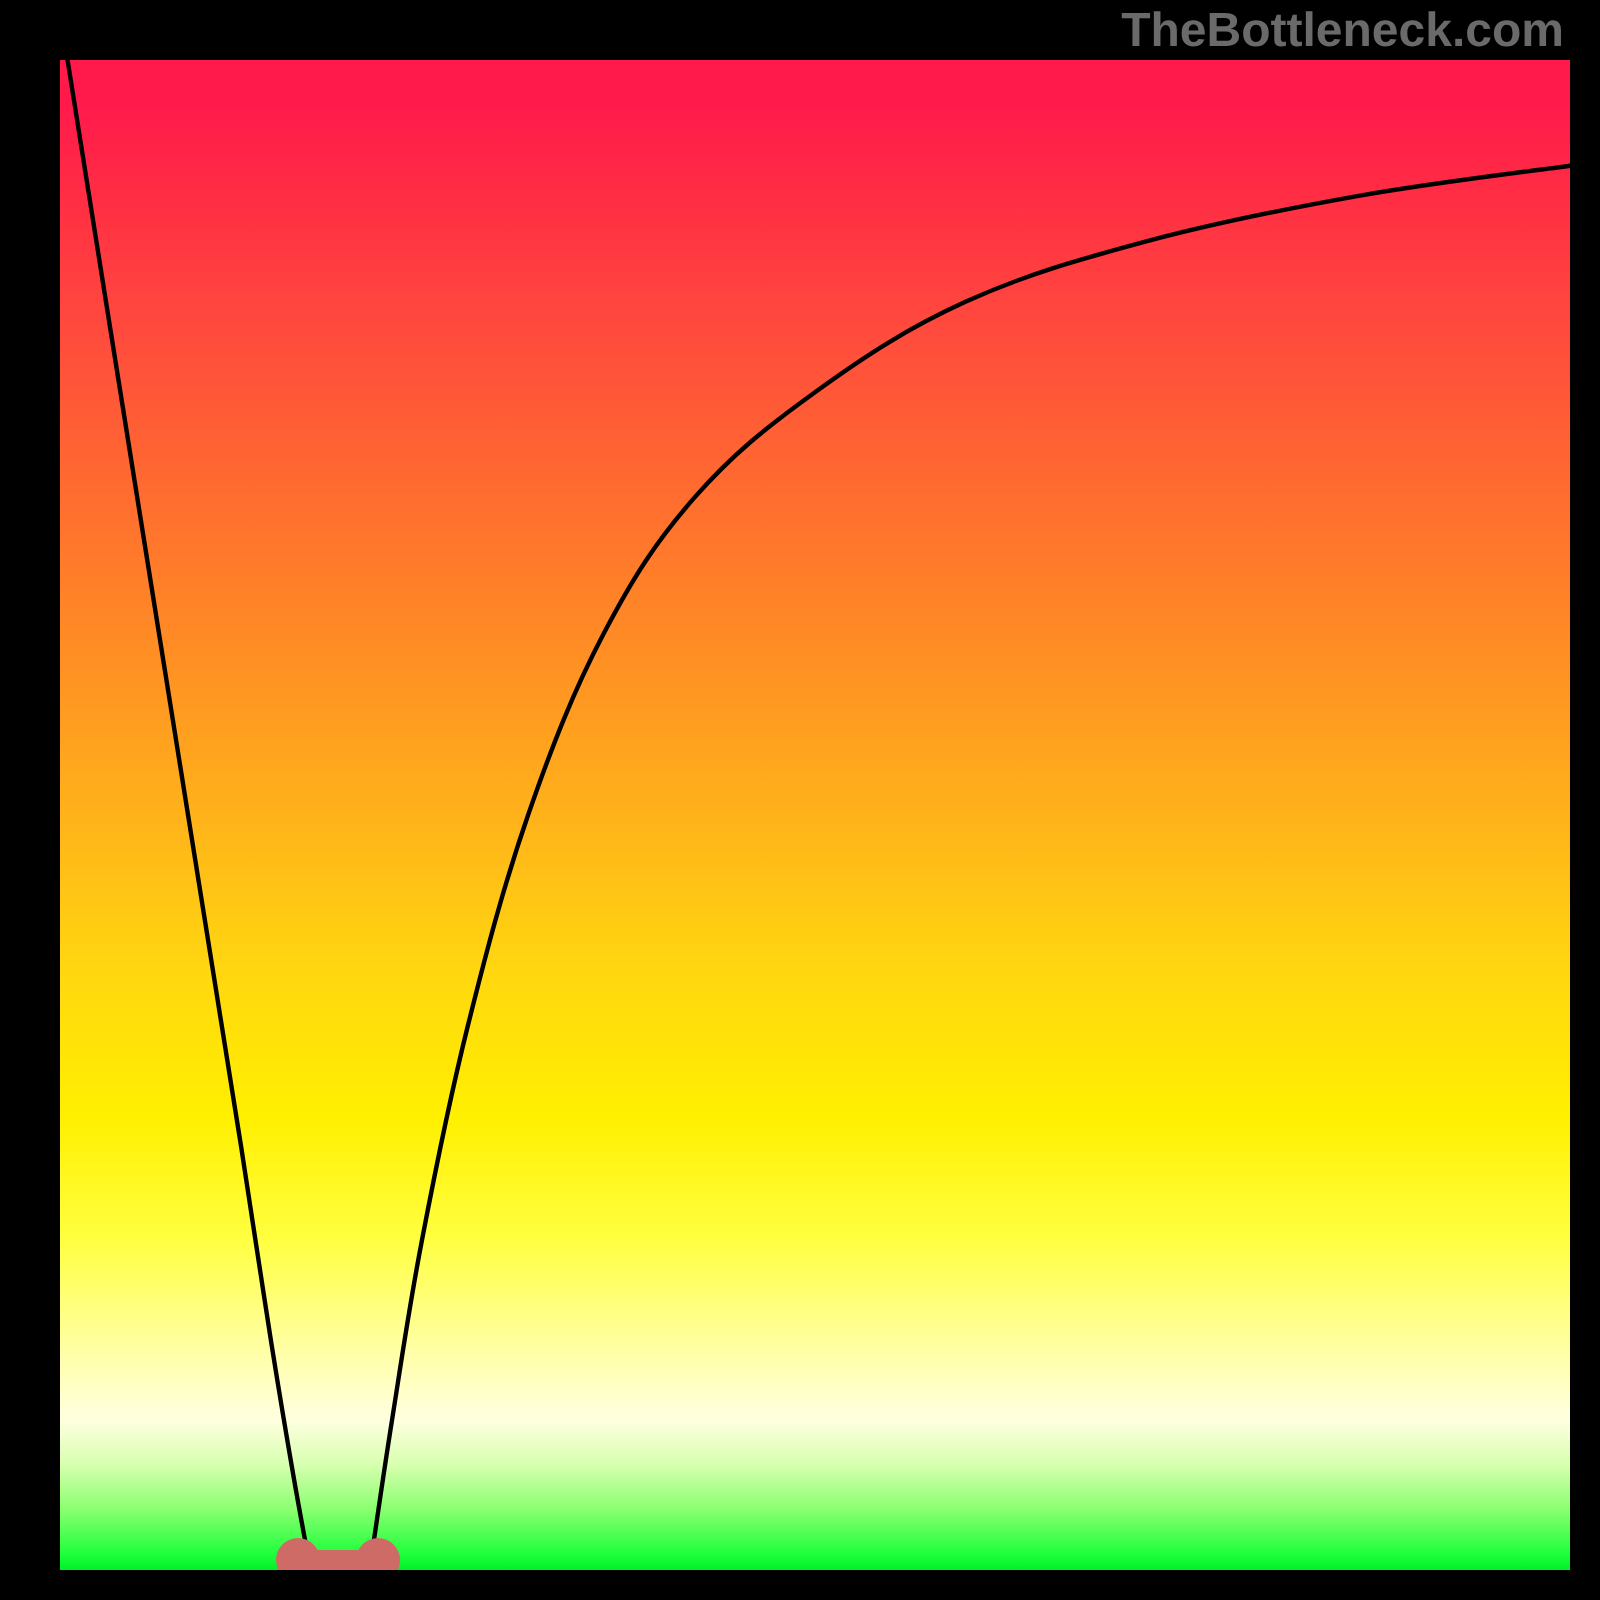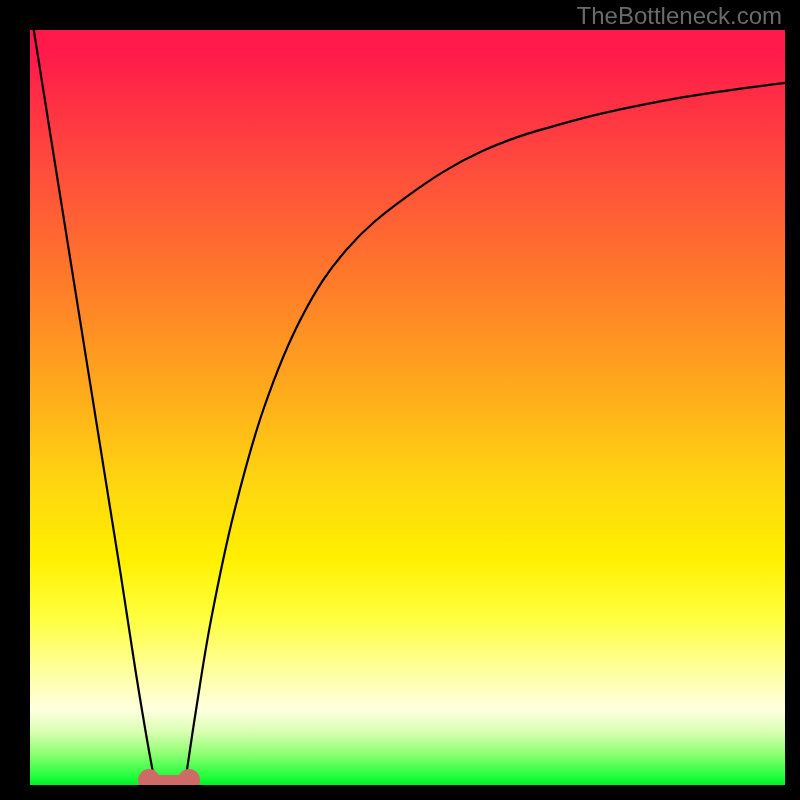--- a/index.html
+++ b/index.html
@@ -10,21 +10,21 @@
     position: relative;
     font-family: Arial, Helvetica, sans-serif;
     overflow: hidden;
   }
   .watermark {
     position: absolute;
     top: 2px;
     right: 18px;
     color: #6a6a6a;
     font-size: 24px;
-    font-weight: 400;
+    font-weight: 700;
     letter-spacing: 0px;
     z-index: 40;
   }
   .plot-area {
     position: absolute;
     left: 30px;
     top: 30px;
     width: 755px;
     height: 755px;
     overflow: hidden;

